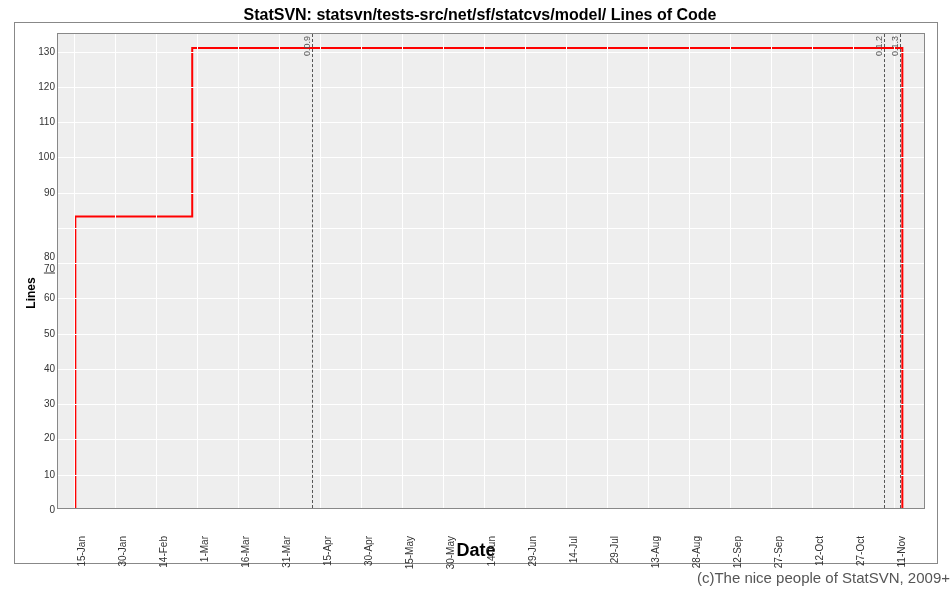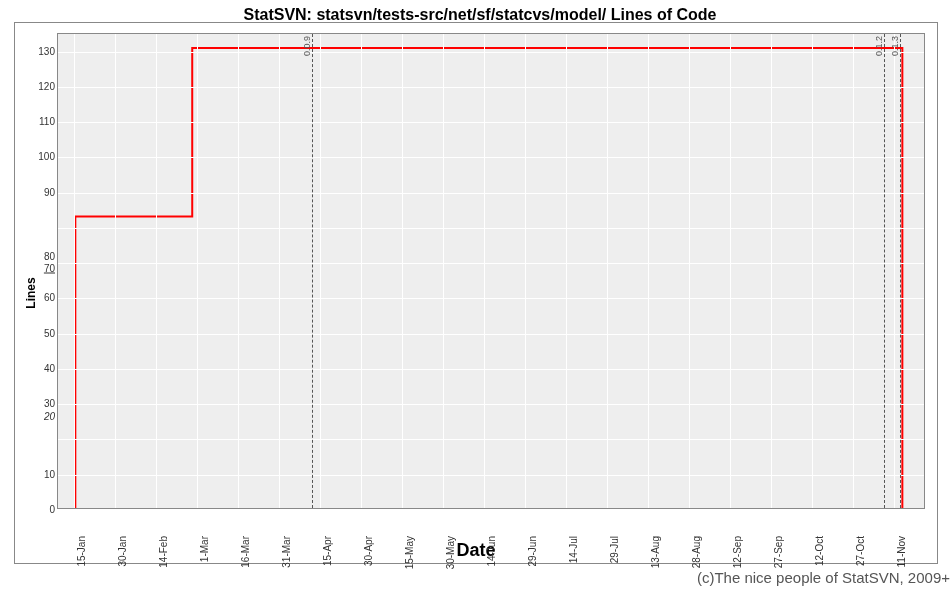--- a/index.html
+++ b/index.html
@@ -159,21 +159,21 @@
       <div class="gridline-v" style="left: 835.884px;"></div>
       <div class="ref-line" style="left: 254.324px;"></div>
       <div class="ref-label" style="left: 244.324px;">0.0.9</div>
       <div class="ref-line" style="left: 826.336px;"></div>
       <div class="ref-label" style="left: 816.336px;">0.1.2</div>
       <div class="ref-line" style="left: 841.96px;"></div>
       <div class="ref-label" style="left: 831.96px;">0.1.3</div>
     </div>
 <div class="y-tick" style="top: 486px;">0</div>
     <div class="y-tick" style="top: 450.741px;">10</div>
-    <div class="y-tick" style="top: 393px; font-style: italic;">20</div>
+    <div class="y-tick" style="top: 414px;">20</div>
     <div class="y-tick" style="top: 380.222px;">30</div>
     <div class="y-tick" style="top: 344.963px;">40</div>
     <div class="y-tick" style="top: 309.704px;">50</div>
     <div class="y-tick" style="top: 274.444px;">60</div>
     <div class="y-tick" style="top: 245px; text-decoration: underline;">70</div>
     <div class="y-tick" style="top: 197px; margin-top: 36px;">80</div>
     <div class="y-tick" style="top: 168.667px; text-align: right;">90</div>
     <div class="y-tick" style="top: 133.407px;">100</div>
     <div class="y-tick" style="top: 98.1481px;">110</div>
     <div class="y-tick" style="top: 62.8889px;">120</div>

